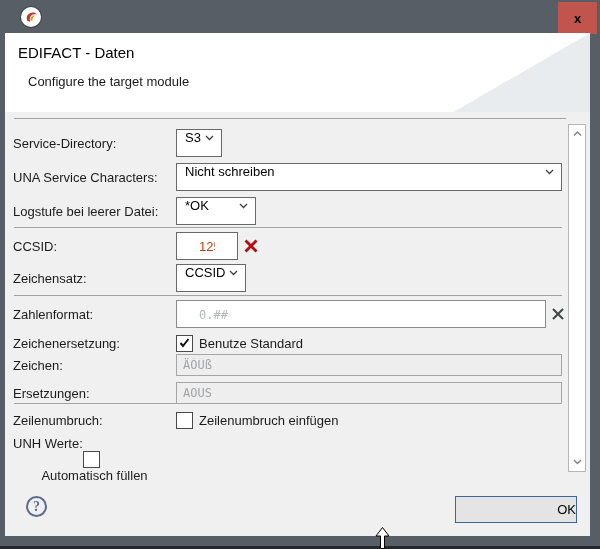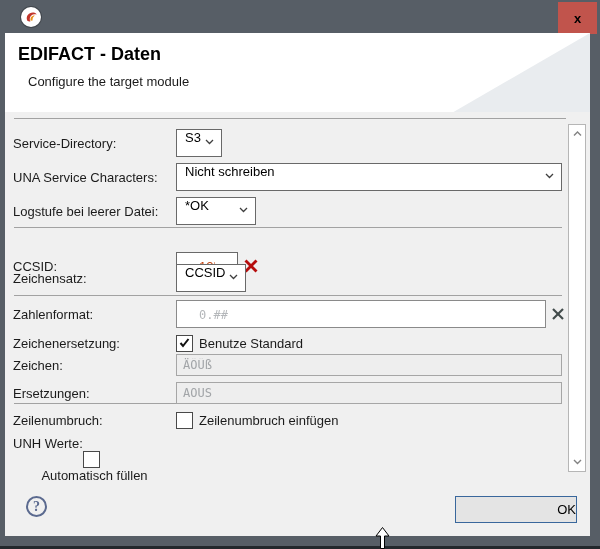--- a/index.html
+++ b/index.html
@@ -15,33 +15,33 @@
     background:#ffffff;display:flex;align-items:center;justify-content:center;
     box-shadow:0 0 0 1px rgba(0,0,0,.25);}
   .close-btn{position:absolute;left:558px;top:2px;width:39px;height:32px;border:none;
     background:#c1544c;color:#000;font-family:"Liberation Sans",sans-serif;
     font-size:13px;font-weight:bold;display:flex;align-items:center;justify-content:center;
     cursor:pointer;padding:0;}
   
   .header{position:absolute;left:5px;top:33px;width:585px;height:79px;background:#ffffff;overflow:hidden;}
   .header-deco{position:absolute;right:0;top:0;width:175px;height:79px;
     background:#e9ecef;clip-path:polygon(100% 0,100% 100%,22% 100%);}
-  .page-title{position:absolute;left:13px;top:11px;font-size:18px;font-weight:bold;color:#000;}
+  .page-title{position:absolute;left:13px;top:11px;font-size:15px;font-weight:normal;color:#000;}
   .page-subtitle{position:absolute;left:23px;top:41px;font-size:13px;color:#1a1a1a;}
   
   .content{position:absolute;left:5px;top:112px;width:585px;height:424px;background:#f0f0f0;}
   .sep{position:absolute;height:1px;background:#a2a2a2;left:14px;}
   #sep1{top:118px;width:552px;}
   #sep2{top:227px;width:548px;}
   #sep3{top:295px;width:548px;}
   #sep4{top:403px;width:548px;}
   .row{position:absolute;left:13px;display:flex;align-items:center;}
   .lbl{width:163px;font-size:13px;color:#1b1b1b;flex-shrink:0;}
   .dd{height:28px;background:#fff;border:1px solid #696969;box-sizing:border-box;
-    display:flex;align-items:flex-end;justify-content:space-between;
+    display:flex;align-items:center;justify-content:space-between;
     padding:0 7px 11px 8px;font-size:13px;color:#000;cursor:default;}
   .txt{height:28px;border:1px solid #696969;background:#fff;box-sizing:border-box;
     font-family:"Liberation Sans",sans-serif;font-size:13px;color:#c2410c;padding:0 22px;}
   .txt::placeholder{color:#b4b7ba;font-family:"DejaVu Sans Mono",monospace;font-size:12px;}
   .txt.gray{border:1px solid #a6a6a6;background:#eeeeee;color:#a2a5a8;
     font-family:"DejaVu Sans Mono",monospace;font-size:12px;height:22px;padding:0 6px;}
   .cb{width:15px;height:15px;background:#fff;border:1px solid #494949;box-sizing:content-box;
     display:flex;align-items:center;justify-content:center;margin-right:6px;flex-shrink:0;cursor:pointer;}
   .cb-lbl{font-size:13px;color:#1b1b1b;}
   .xmark{margin-left:5px;display:flex;align-items:center;}
@@ -116,21 +116,21 @@
   <div class="row" style="top:197px;height:28px;">
     <span class="lbl">Logstufe bei leerer Datei:</span>
     <div class="dd" style="width:80px;">
       <span>*OK</span>
       <svg width="9" height="6" viewBox="0 0 9 6">
           <polyline points="1,1 4.5,4.5 8,1" fill="none" stroke="#3f3f3f" stroke-width="1.3"></polyline>
         </svg>
     </div>
   </div>
 
-  <div class="row" style="top:232px;height:28px;margin-top:20px;">
+  <div class="row" style="top:232px;height:28px;">
     <span class="lbl">CCSID:</span>
     <input class="txt" style="width: 62px;" value="1252">
     <span class="xmark">
       <svg width="16" height="16" viewBox="0 0 16 16">
           <line x1="2.5" y1="2.5" x2="13.5" y2="13.5" stroke="#b60d0d" stroke-width="2.8"></line>
           <line x1="13.5" y1="2.5" x2="2.5" y2="13.5" stroke="#b60d0d" stroke-width="2.8"></line>
         </svg>
     </span>
   </div>
 

